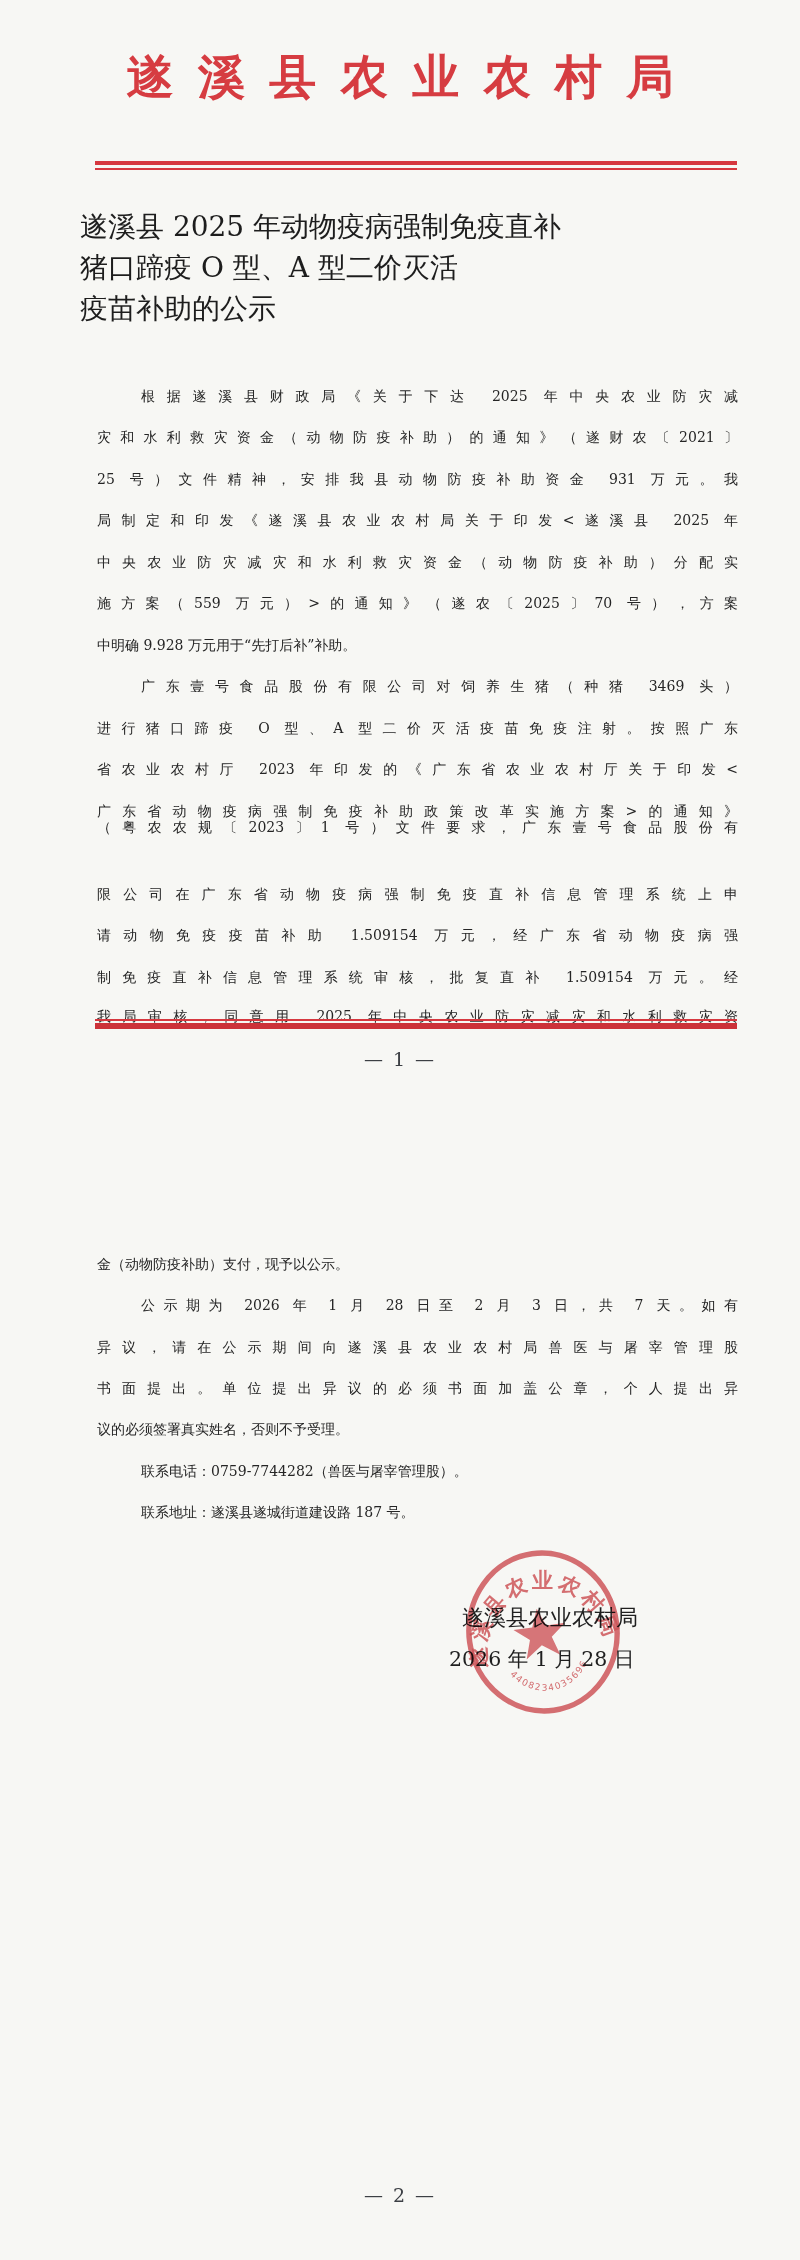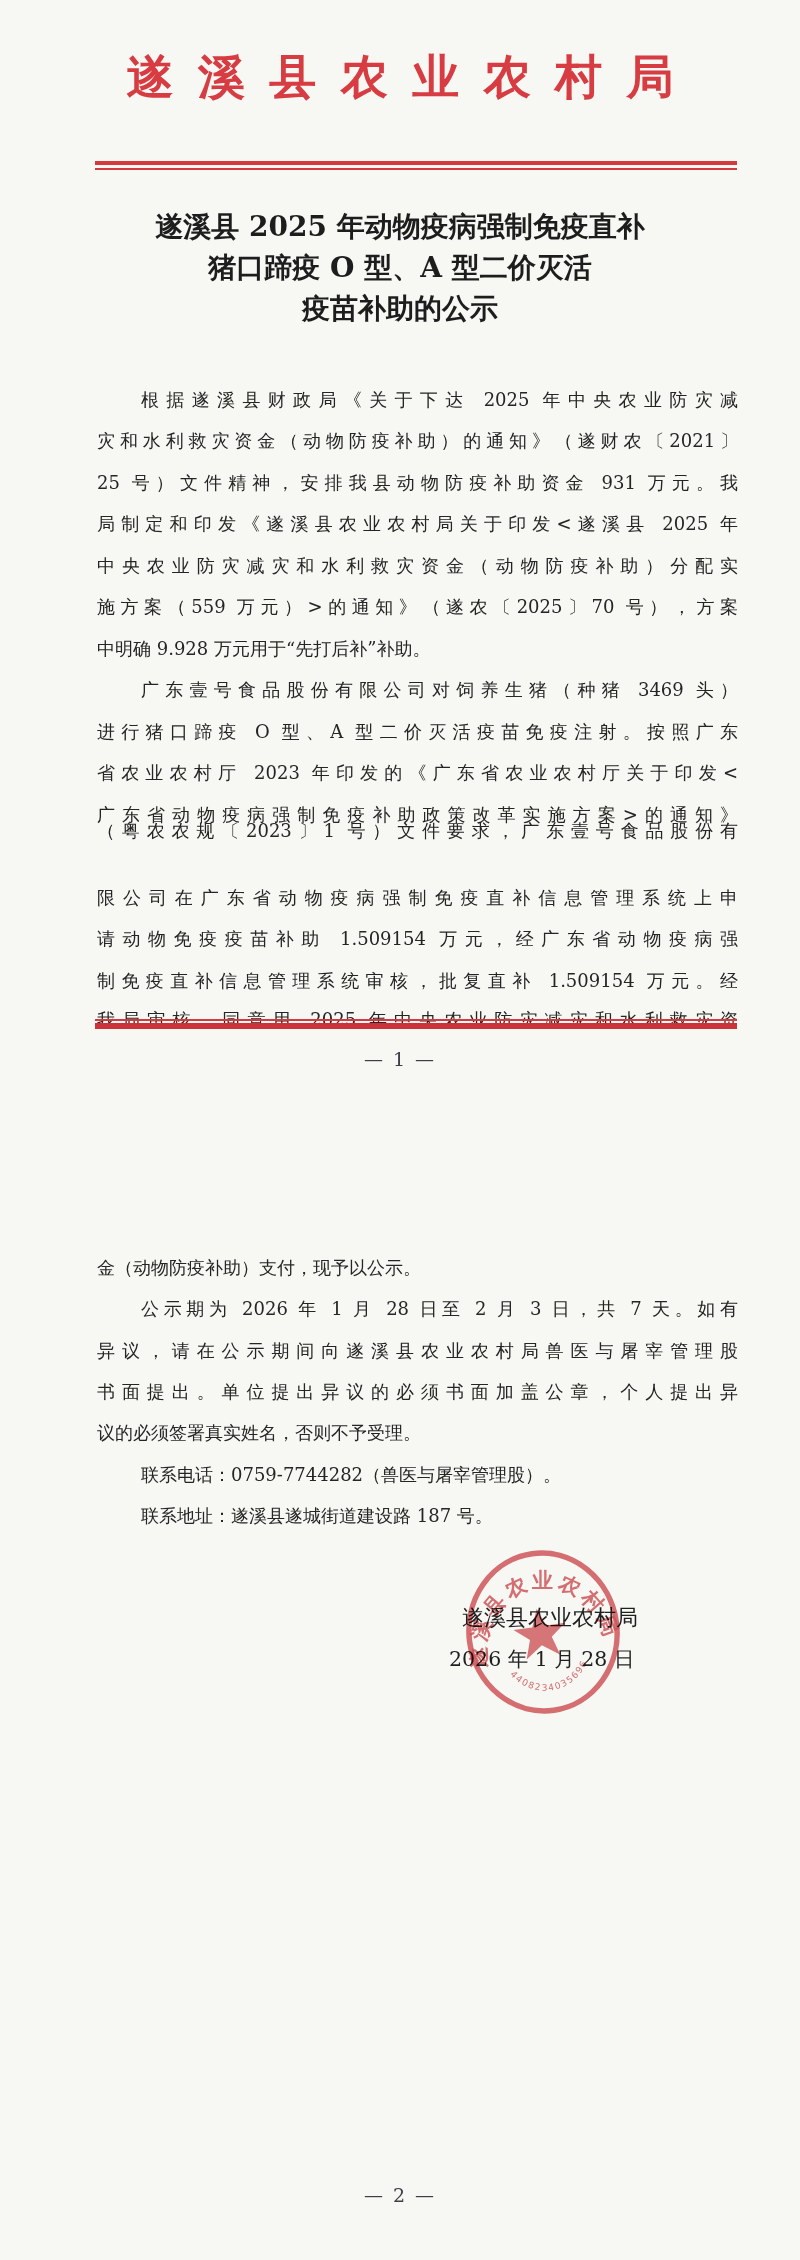--- a/index.html
+++ b/index.html
@@ -18,29 +18,29 @@
     text-align:center;letter-spacing:0.52em;text-indent:0.52em;
     white-space:nowrap;
   }
   .rule{left:95px;width:642px;background:#d6383f;}
   .rule-thick-top{top:161px;height:4px;}
   .rule-thin-bottom{top:168px;height:2px;}
   .rule-thin-top{top:1019px;height:2px;}
   .rule-thick-bottom{top:1023px;height:6px;background:#cc3239;}
   
   .doc-title{
-    left:80px;width:640px;text-align:center;
-    font-size:28px;font-weight:bold;color:#1d1d1d;line-height:34px;
+    left:80px;width:640px;
+    font-size:28px;font-weight:normal;color:#1d1d1d;line-height:34px;
     white-space:nowrap;
   }
   .dt1{top:210px;} .dt2{top:251px;} .dt3{top:292px;}
   
   .ln{
     left:97px;width:641px;height:30px;
-    font-size:18px;color:#252525;
+    font-size:14px;color:#252525;
     white-space:nowrap;
     text-align:justify;text-align-last:justify;
     text-justify:inter-character;
   }
   .ln.end{text-align-last:left;}
   .ln.ind{text-indent:44px;}
   
   .pagenum{
     left:0;width:800px;text-align:center;
     font-size:19px;color:#3c3f44;letter-spacing:2px;

